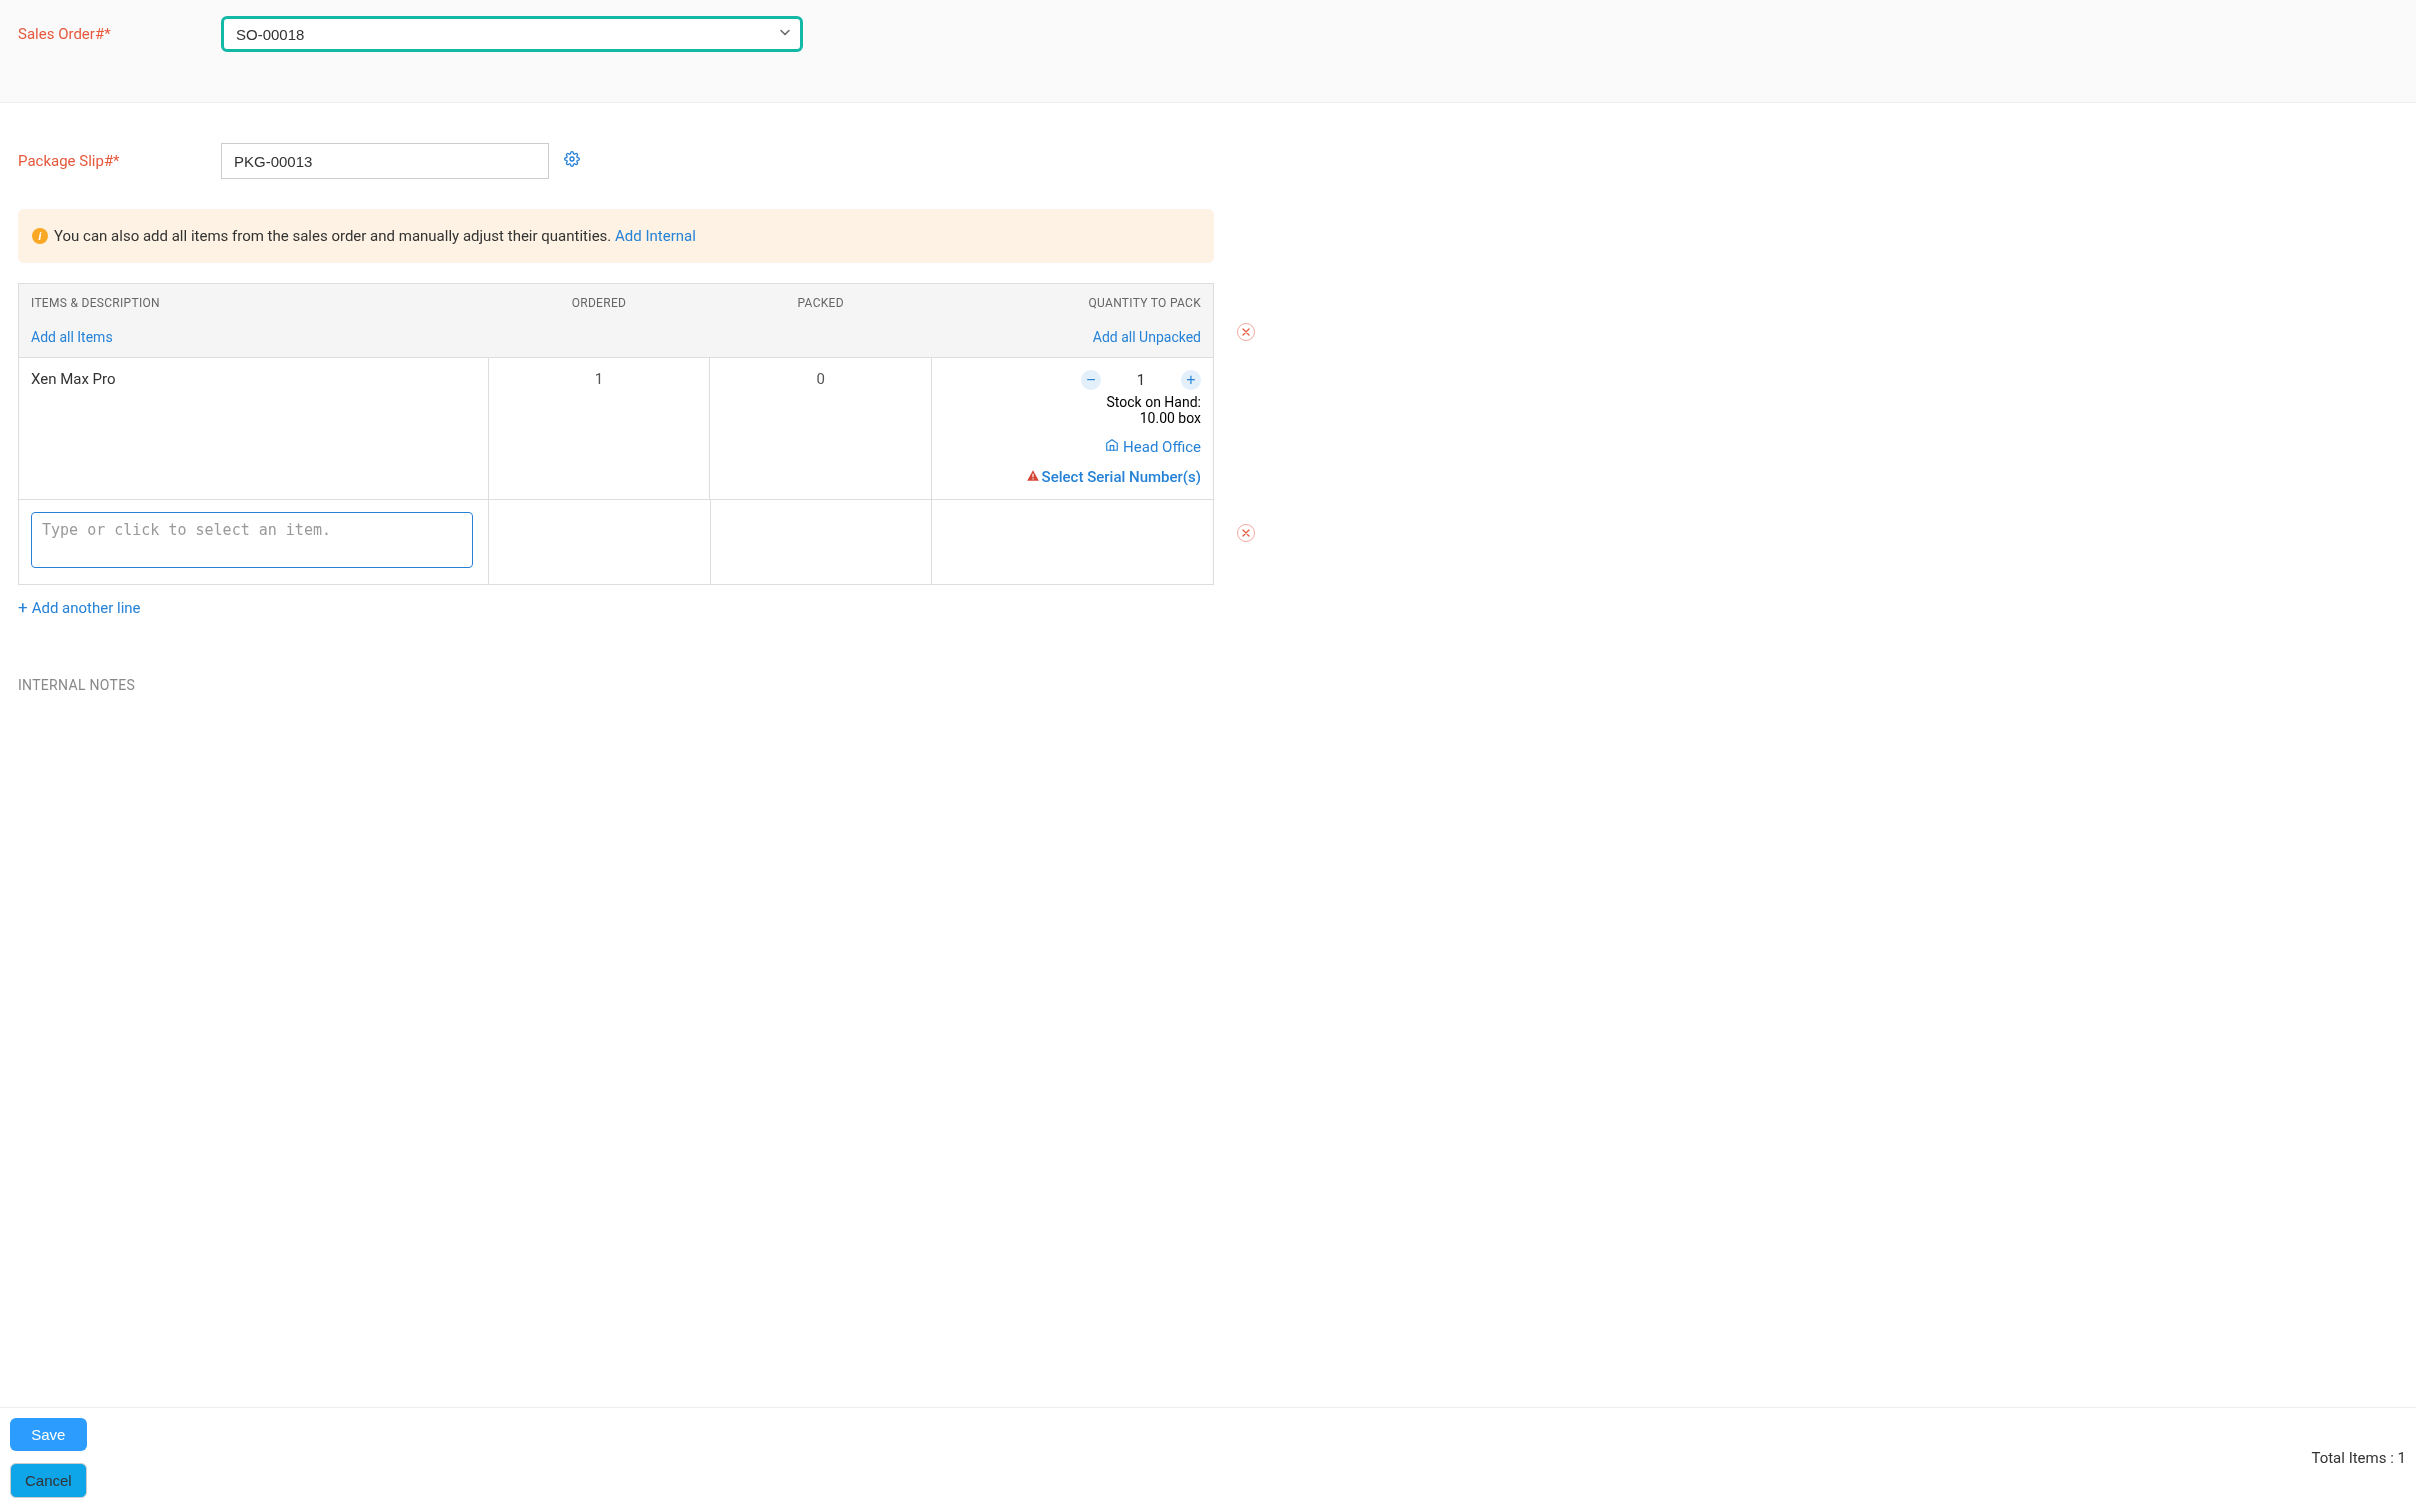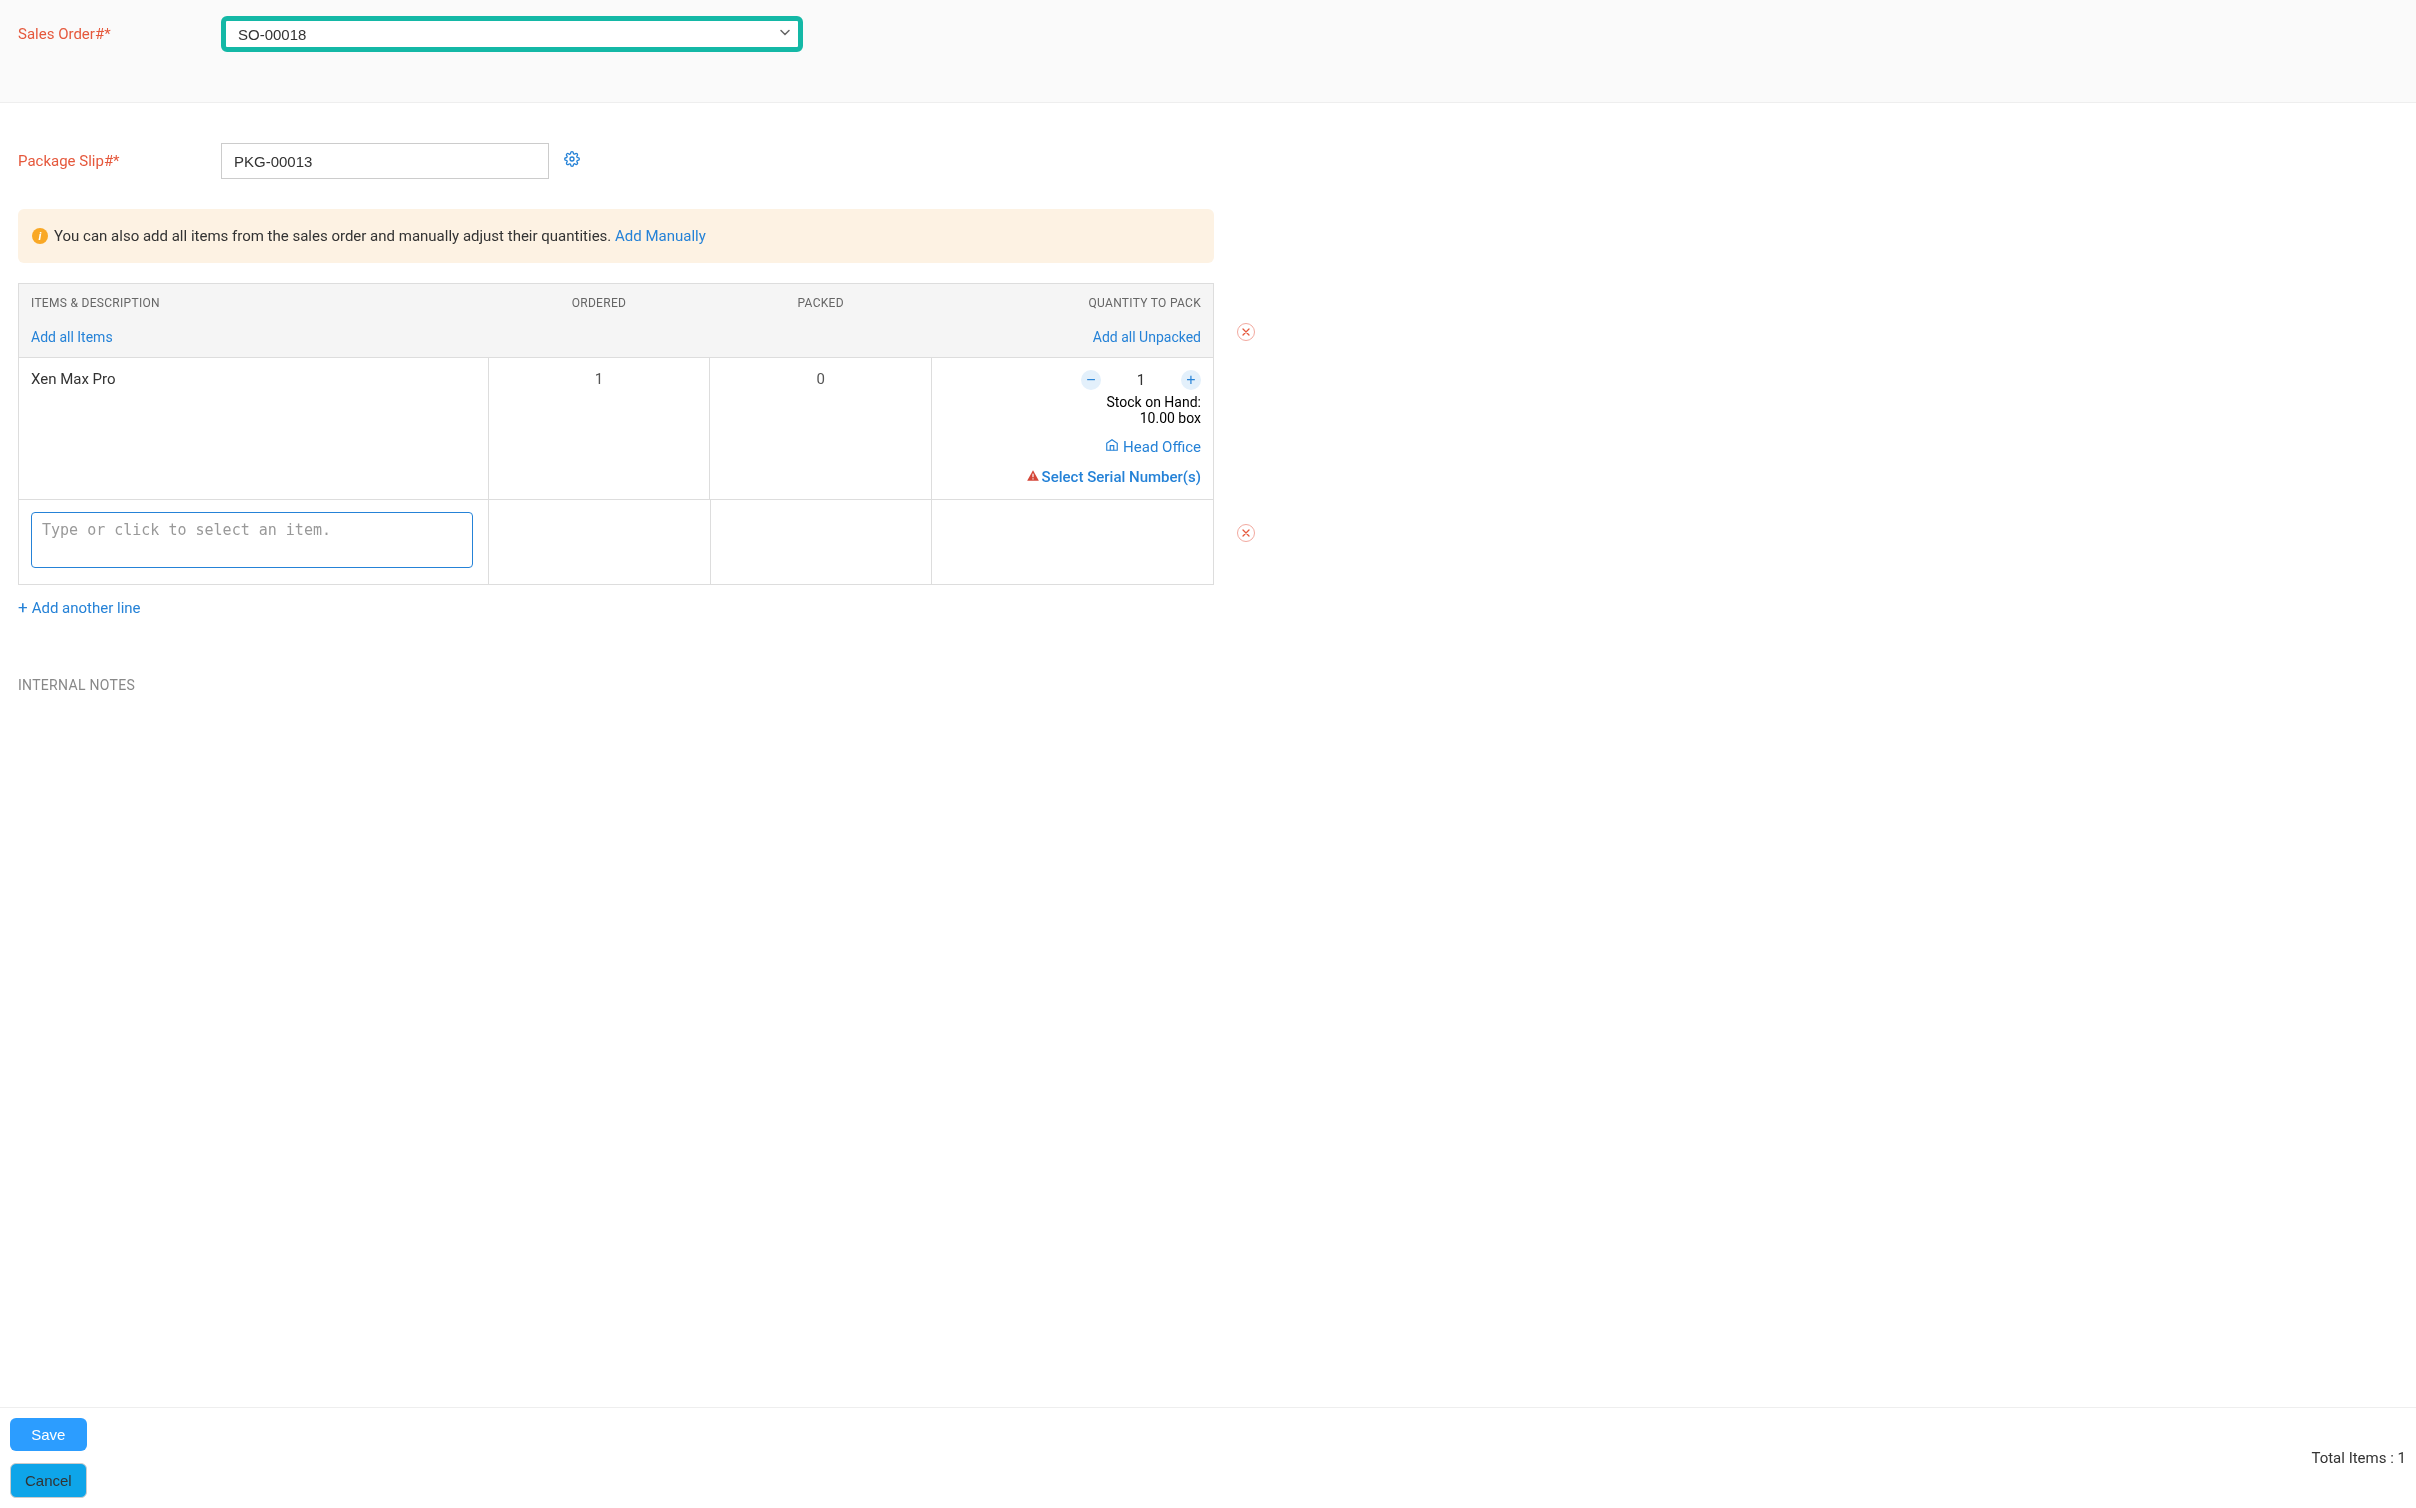--- a/index.html
+++ b/index.html
@@ -33,21 +33,21 @@
       font-size: 15px;
       flex-shrink: 0;
     }
     .select-wrapper {
       position: relative;
       width: 582px;
     }
     .select-input {
       width: 100%;
       padding: 8px 12px;
-      border: 5px solid #14b8a6;
+      border: 3px solid #14b8a6;
       border-radius: 6px;
       font-size: 15px;
       color: #333;
       background: #fff;
       height: 36px;
     }
     .chevron-down {
       position: absolute;
       right: 12px;
       top: 50%;
@@ -329,21 +329,21 @@
             <circle cx="12" cy="12" r="3"></circle>
             <path d="M19.4 15a1.65 1.65 0 0 0 .33 1.82l.06.06a2 2 0 1 1-2.83 2.83l-.06-.06a1.65 1.65 0 0 0-1.82-.33 1.65 1.65 0 0 0-1 1.51V21a2 2 0 1 1-4 0v-.09A1.65 1.65 0 0 0 9 19.4a1.65 1.65 0 0 0-1.82.33l-.06.06a2 2 0 1 1-2.83-2.83l.06-.06a1.65 1.65 0 0 0 .33-1.82 1.65 1.65 0 0 0-1.51-1H3a2 2 0 1 1 0-4h.09A1.65 1.65 0 0 0 4.6 9a1.65 1.65 0 0 0-.33-1.82l-.06-.06a2 2 0 1 1 2.83-2.83l.06.06a1.65 1.65 0 0 0 1.82.33H9a1.65 1.65 0 0 0 1-1.51V3a2 2 0 1 1 4 0v.09a1.65 1.65 0 0 0 1 1.51 1.65 1.65 0 0 0 1.82-.33l.06-.06a2 2 0 1 1 2.83 2.83l-.06.06a1.65 1.65 0 0 0-.33 1.82V9a1.65 1.65 0 0 0 1.51 1H21a2 2 0 1 1 0 4h-.09a1.65 1.65 0 0 0-1.51 1z"></path>
           </svg>
       </span>
     </div>
 
 
     <div class="info-banner">
       <span class="info-icon">i</span>
       <span>
-        <span>You can also add all items from the sales order and manually adjust their quantities. </span><span class="link">Add Manually</span>
+        <span>You can also add all items from the sales order and manually adjust their quantities. </span><span class="link">Add Internal</span>
       </span>
     </div>
 
     <div class="row-with-remove">
       <table class="items-table">
         <thead>
           <tr>
             <th class="col-items">
               <span>Items &amp; Description</span>
               <span class="table-header-link">Add all Items</span>

